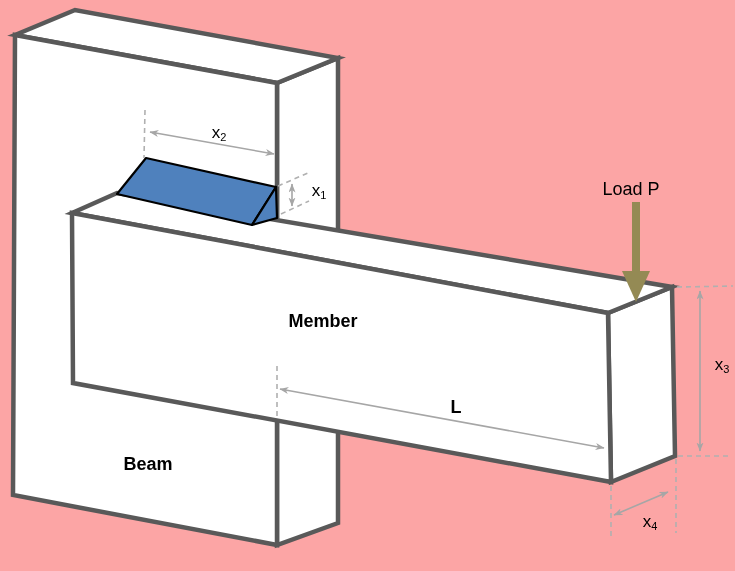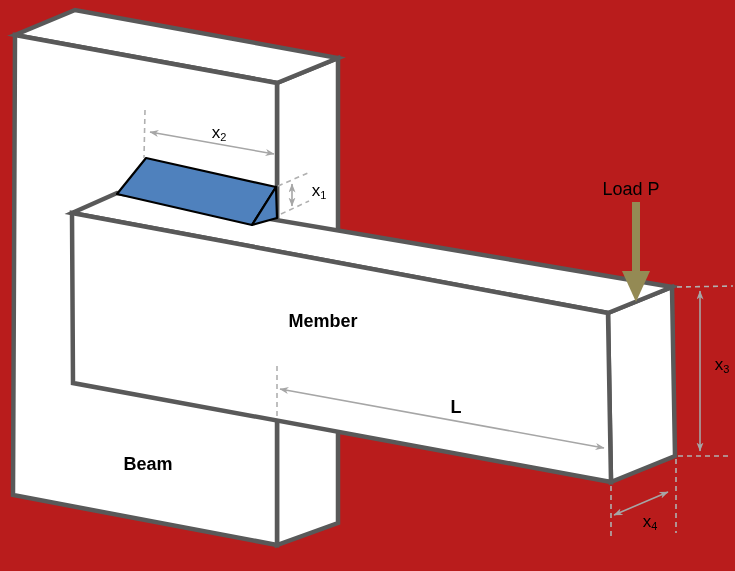--- a/index.html
+++ b/index.html
@@ -4,21 +4,21 @@
 <style>
   html, body {
     margin: 0;
     padding: 0;
     background: #ffffff;
   }
   .stage {
     position: relative;
     width: 735px;
     height: 571px;
-    background: #b91c1c;
+    background: #fca5a5;
     overflow: hidden;
   }
   svg { display: block; }
   .outline {
     fill: #ffffff;
     stroke: #595959;
     stroke-width: 4.5;
     stroke-linejoin: miter;
   }
   .weld {

